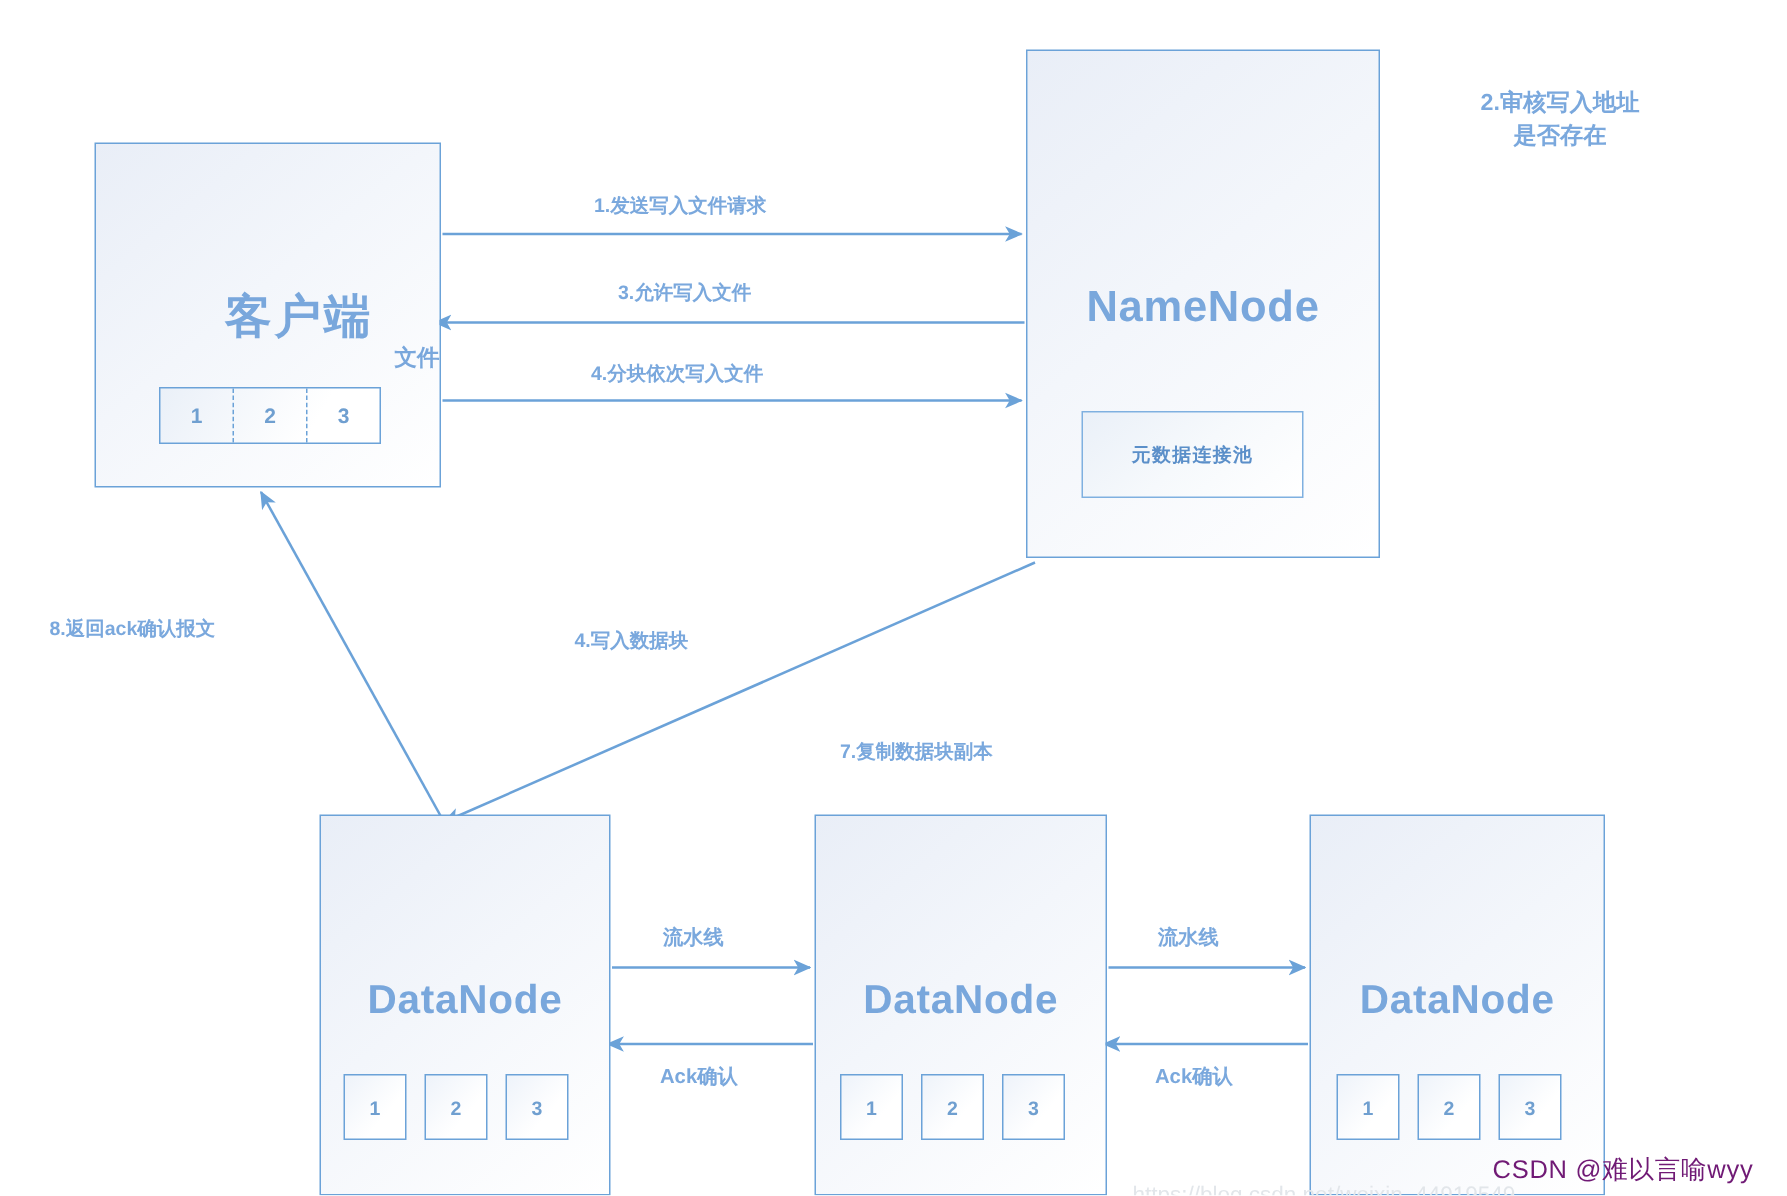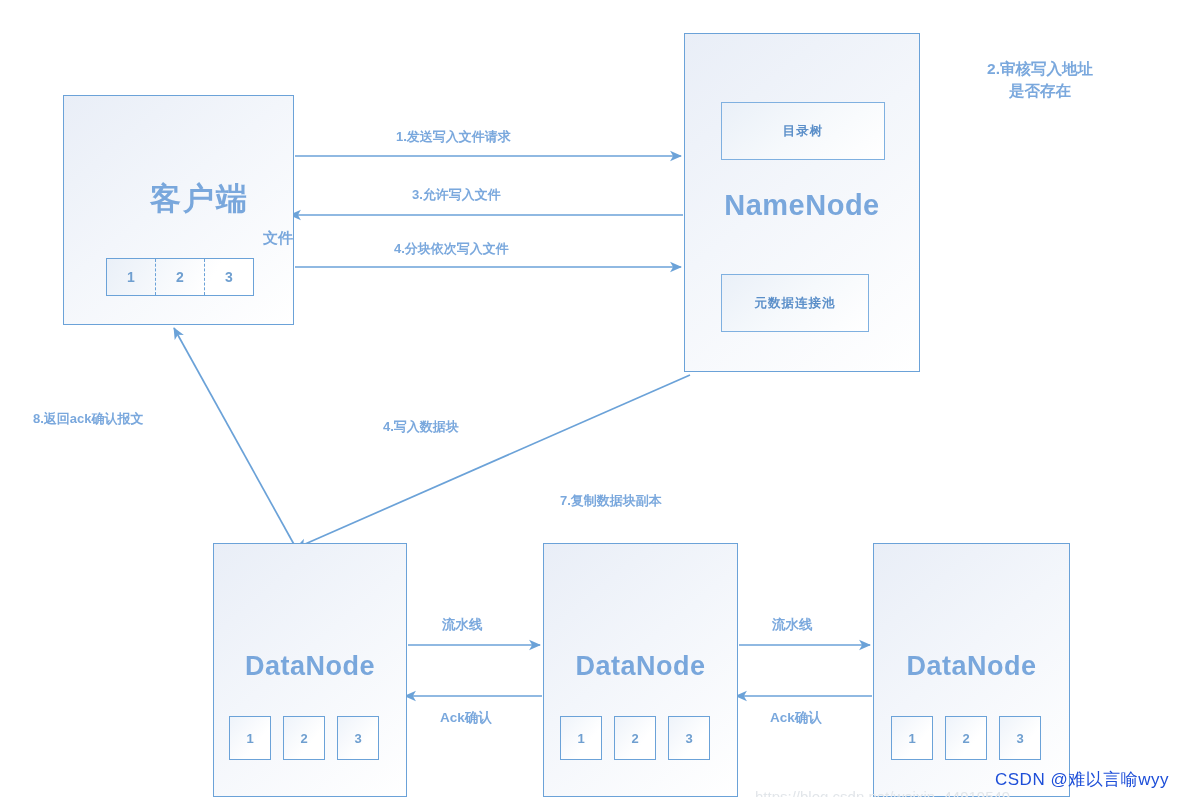--- a/index.html
+++ b/index.html
@@ -130,21 +130,21 @@
     white-space: nowrap;
     line-height: 1.45;
   }
   .lbl-main   { font-size: 13px; }
   .lbl-side   { font-size: 15.5px; text-align: center; }
   .lbl-small  { font-size: 13.5px; }
 
   
   .watermark {
     position: absolute;
-    color: #1d4ed8;
+    color: #701a75;
     font-size: 17px;
     white-space: nowrap;
     letter-spacing: 0.5px;
   }
   .watermark-url {
     position: absolute;
     color: #e2e6ea;
     font-size: 15px;
     white-space: nowrap;
   }
@@ -174,31 +174,30 @@
     <line x1="408" y1="645" x2="540" y2="645" stroke="#6ba2d8" stroke-width="1.7" marker-end="url(#ah)"></line>
 
     <line x1="542" y1="696" x2="405" y2="696" stroke="#6ba2d8" stroke-width="1.7" marker-end="url(#ah)"></line>
 
     <line x1="739" y1="645" x2="870" y2="645" stroke="#6ba2d8" stroke-width="1.7" marker-end="url(#ah)"></line>
 
     <line x1="872" y1="696" x2="736" y2="696" stroke="#6ba2d8" stroke-width="1.7" marker-end="url(#ah)"></line>
   </svg>
 
   <div class="node" style="left:63px; top:95px; width:231px; height:230px;">
-    <div class="node-title title-client" style="top:82px;padding-left:42px;">客户端</div>
+    <div class="node-title title-client" style="top:94px;padding-left:42px;">客户端</div>
     <div class="file-label" style="top:133px;">文件</div>
     <div class="file-strip" style="left:42px; top:162px; width:148px; height:38px;">
       <div class="file-cell">1</div>
       <div class="file-cell">2</div>
       <div class="file-cell">3</div>
     </div>
   </div>
 
   <div class="node" style="left:684px; top:33px; width:236px; height:339px;">
-    <div class="subbox" style="left:36px; top:68px; width:164px; height:58px;">目录树</div>
     <div class="node-title title-namenode" style="top:155px;">NameNode</div>
     <div class="subbox" style="left:36px; top:240px; width:148px; height:58px;">元数据连接池</div>
   </div>
 
   <div class="node" style="left:213px; top:543px; width:194px; height:254px;">
     <div class="node-title title-datanode" style="top:107px;">DataNode</div>
     <div class="blocks" style="left:15px; top:172px;">
       <div class="block">1</div>
       <div class="block">2</div>
       <div class="block">3</div>

